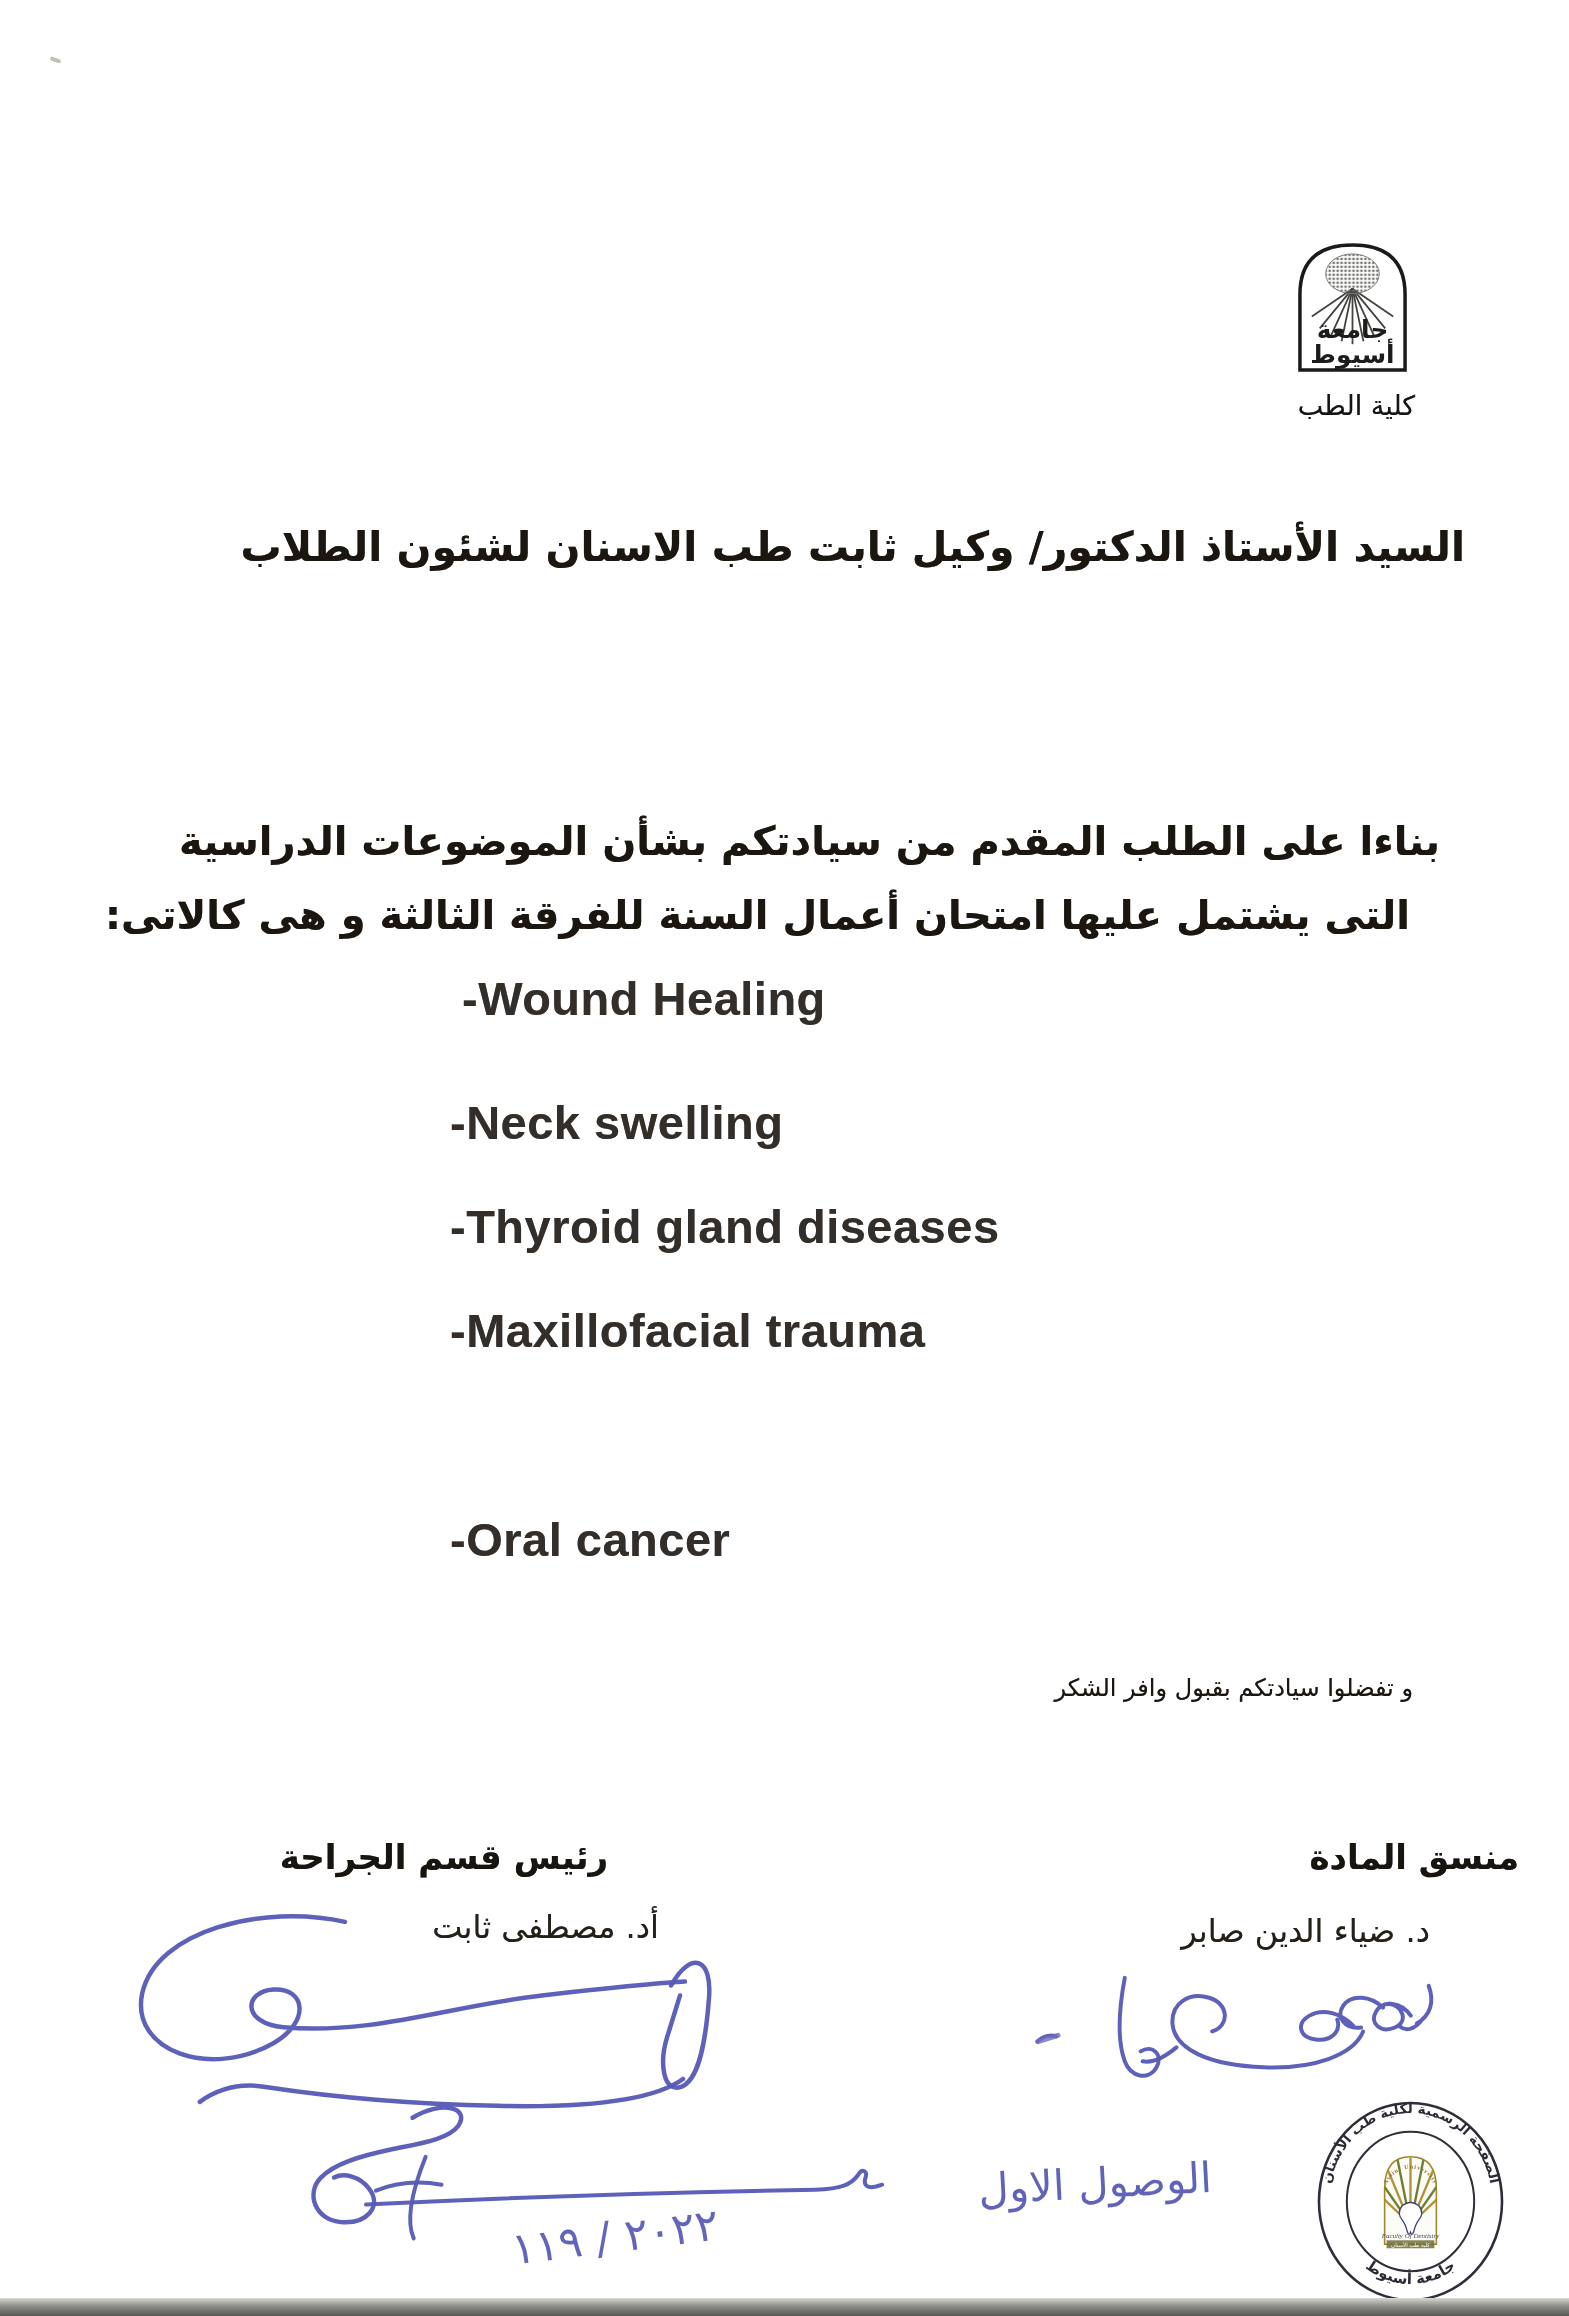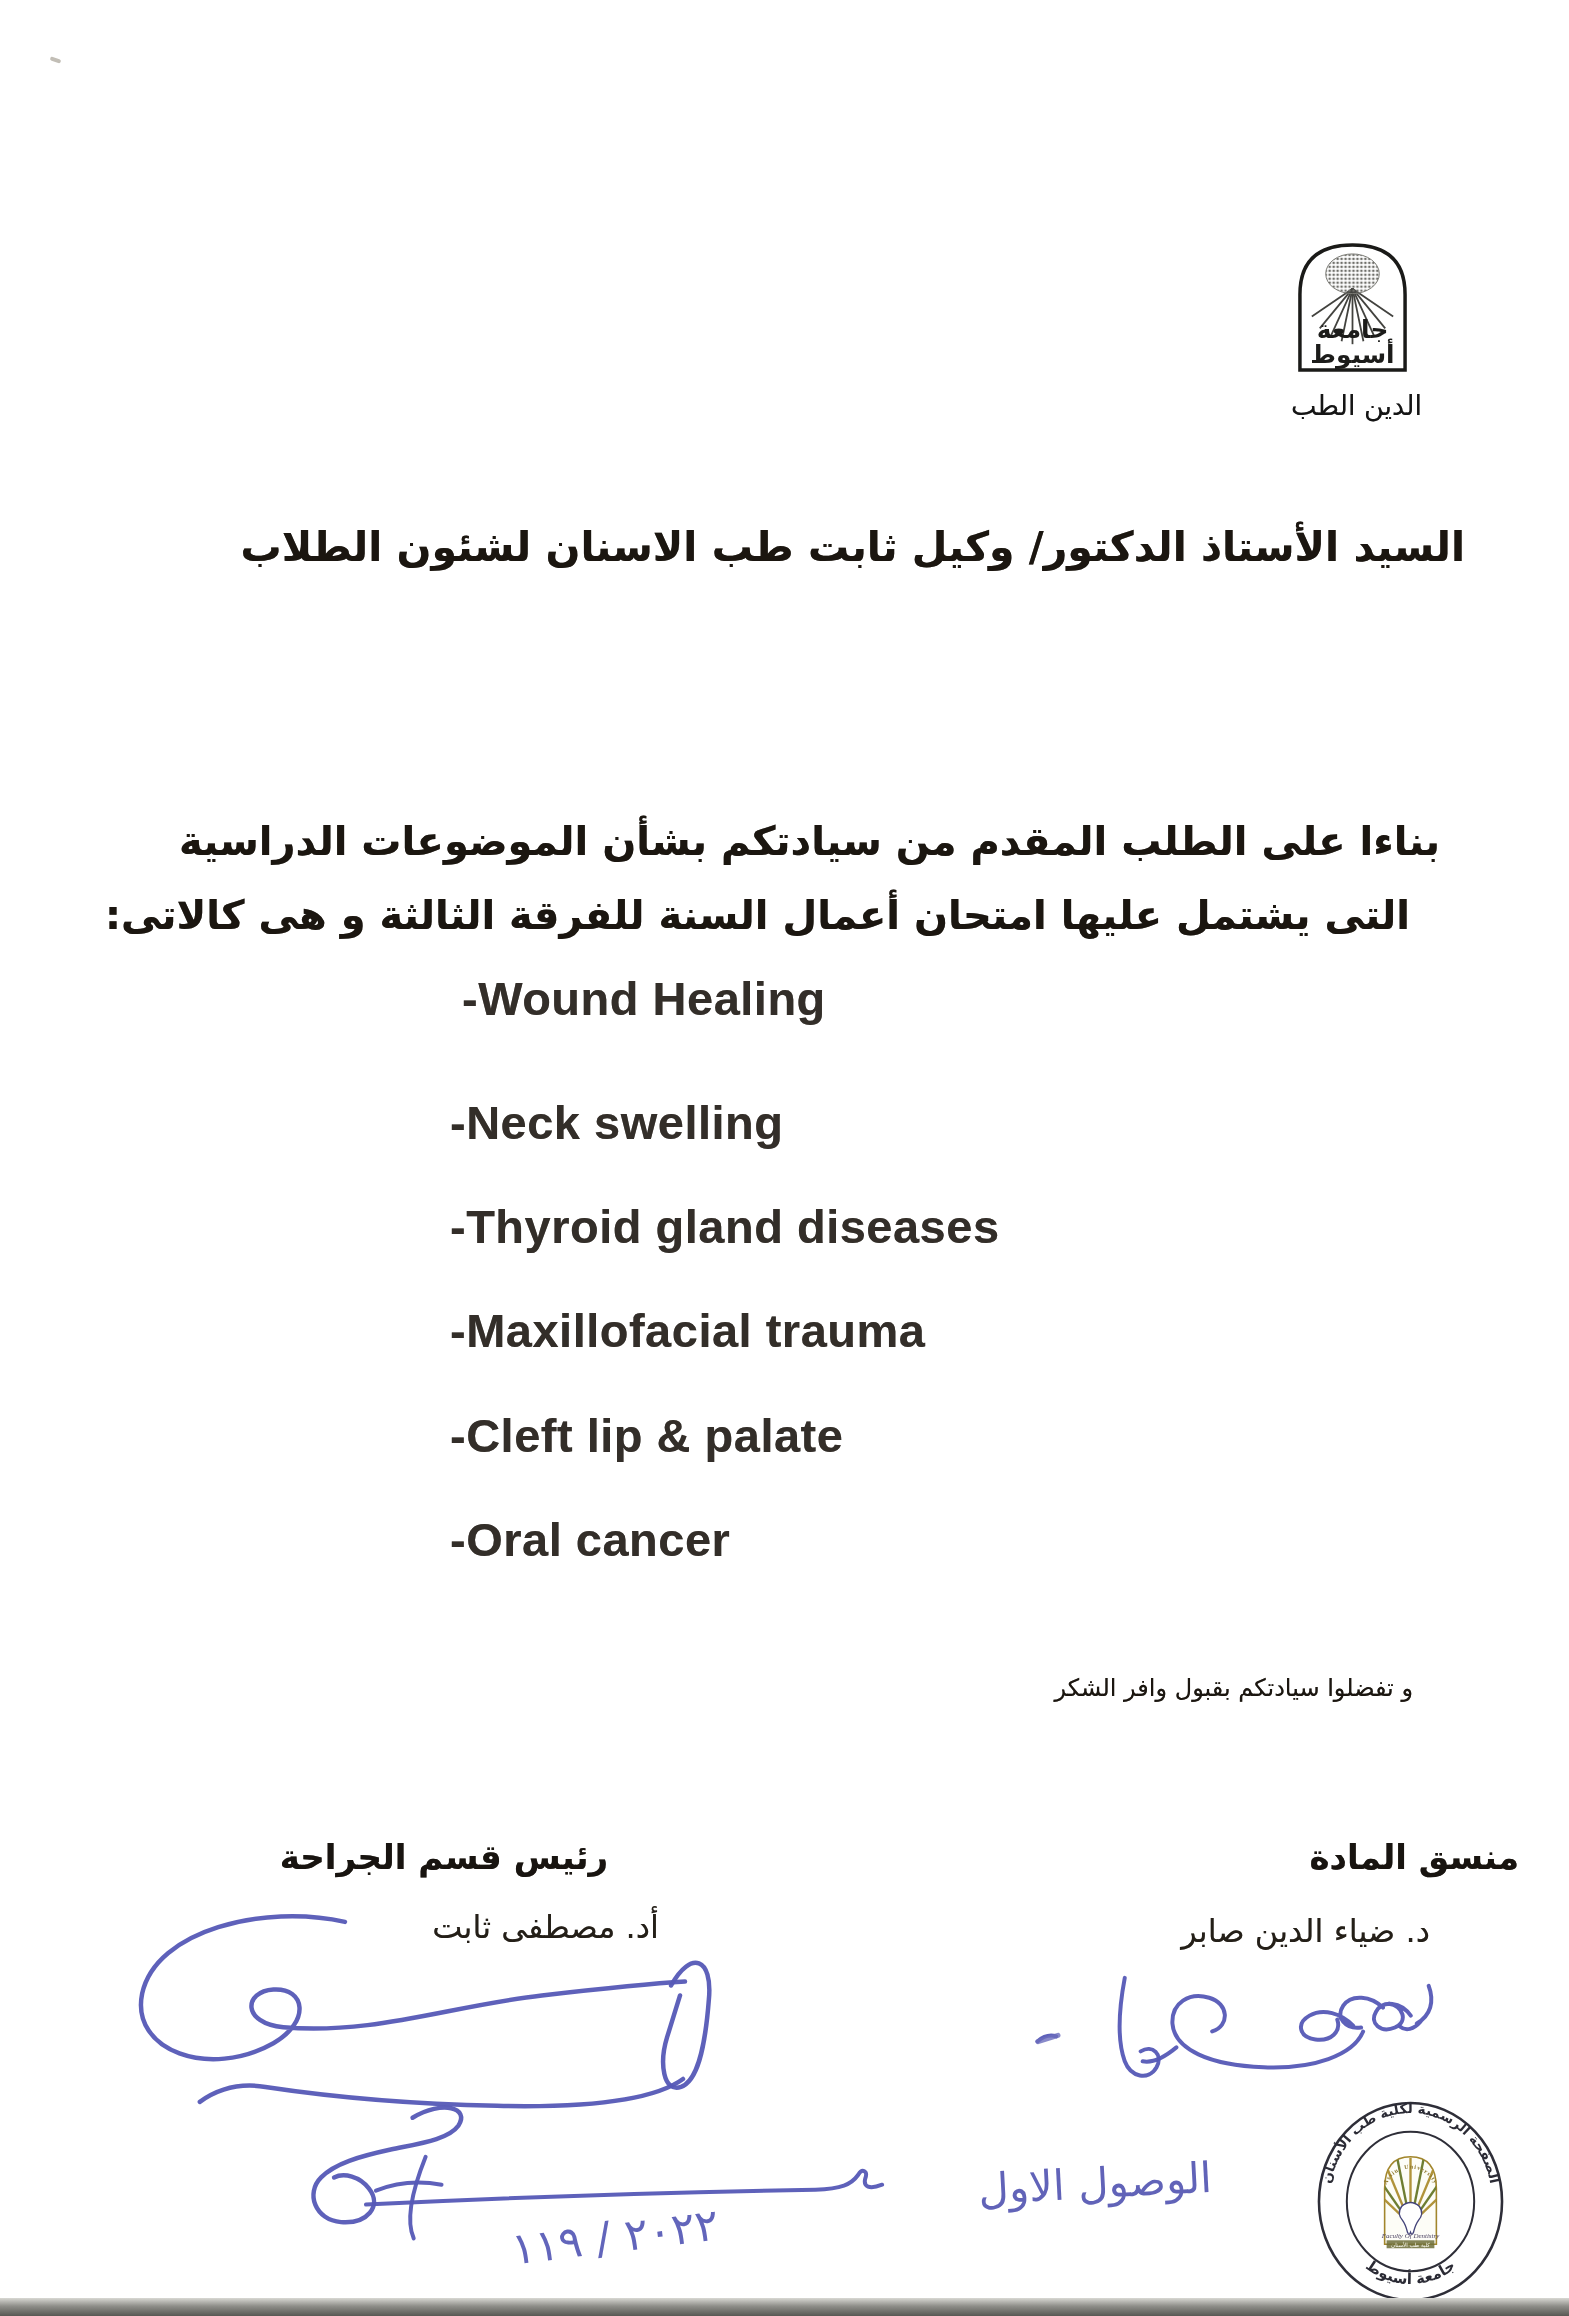--- a/index.html
+++ b/index.html
@@ -99,32 +99,31 @@
         <line x1="61" y1="52" x2="72" y2="105"></line>
       <line x1="61" y1="52" x2="83" y2="100"></line>
         <line x1="61" y1="52" x2="94" y2="92"></line>
       <line x1="61" y1="52" x2="102" y2="80"></line>
     </g>
     <ellipse cx="61" cy="37" rx="27" ry="20" fill="url(#ht)" stroke="#7a7a74" stroke-width="1"></ellipse>
     <text x="61" y="102" text-anchor="middle" font-family="DejaVu Sans, sans-serif" font-size="25" font-weight="bold" fill="#1c1c1a">جامعة</text>
     <text x="61" y="127" text-anchor="middle" font-family="DejaVu Sans, sans-serif" font-size="25" font-weight="bold" fill="#1c1c1a">أسيوط</text>
   </svg>
 
-  <div class="faculty-label">الدين الطب</div>
+  <div class="faculty-label">كلية الطب</div>
 
   <div class="ar header-line1">السيد الأستاذ الدكتور/ وكيل ثابت طب الاسنان لشئون الطلاب</div>
 
   <div class="ar para-line1">بناءا على الطلب المقدم من سيادتكم بشأن الموضوعات الدراسية</div>
   <div class="ar para-line2">التى يشتمل عليها امتحان أعمال السنة للفرقة الثالثة و هى كالاتى:</div>
 
   <div class="topic t0">-Wound Healing</div>
   <div class="topic t1">-Neck swelling</div>
   <div class="topic t2">-Thyroid gland diseases</div>
   <div class="topic t3">-Maxillofacial trauma</div>
-  <div class="topic t4">-Cleft lip &amp; palate</div>
   <div class="topic t5">-Oral cancer</div>
 
   <div class="ar closing-line">و تفضلوا سيادتكم بقبول وافر الشكر</div>
 
   <div class="sig-title right">منسق المادة</div>
   <div class="sig-name right">د. ضياء الدين صابر</div>
   <div class="sig-title left">رئيس قسم الجراحة</div>
   <div class="sig-name left">أد. مصطفى ثابت</div>
 
   <svg style="left:1023px;top:1958px;" width="423" height="144" viewBox="0 0 425 145">

